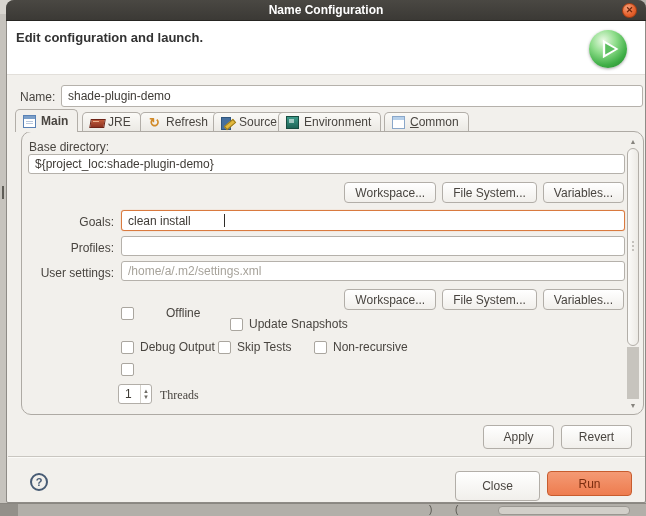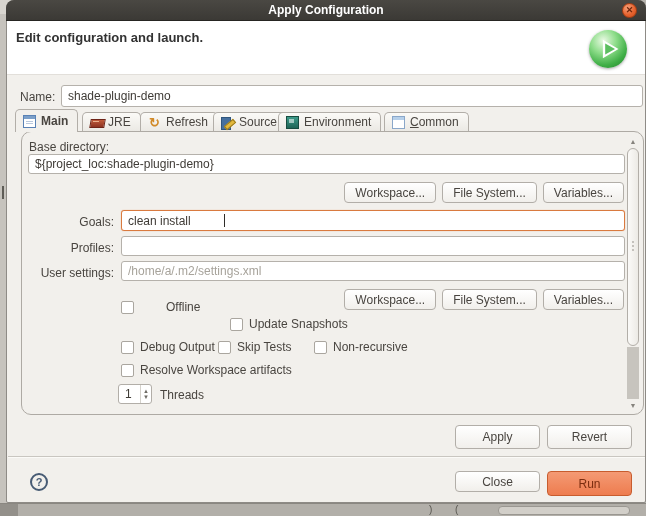--- a/index.html
+++ b/index.html
@@ -102,50 +102,50 @@
            text-align:center; line-height:13px; }
   .vs-thumb { position:absolute; left:1px; top:13px; width:12px; height:198px;
               background:linear-gradient(90deg,#fbfaf8,#eceae5); border:1px solid #b2aea8; border-radius:6px; }
   .vs-grip { position:absolute; left:4px; top:96px; width:2px; height:2px; background:#b4b1ab; border-radius:50%;
              box-shadow:0 4px 0 #b4b1ab, 0 -4px 0 #b4b1ab; }
   .vs-track { position:absolute; left:1px; top:212px; width:12px; height:52px; background:#c7c4be; }
   .vs-down { position:absolute; bottom:0; left:0; width:14px; height:13px; font-size:7px; color:#86837d;
              text-align:center; line-height:13px; }
 
   .action-row { position:absolute; right:13px; top:424px; display:flex; gap:7px; }
-  .btn-lg { width:85px; height:24px; }
+  .btn-lg { width:71px; height:24px; }
   .sep { position:absolute; left:1px; top:455px; width:637px; height:1px; background:#c9c6c0;
          box-shadow:0 1px 0 #fbfaf7; }
 
   .help { position:absolute; left:23px; top:472px; width:18px; height:18px; border-radius:50%;
           border:2px solid #475b74; color:#475b74; font-size:11px; font-weight:bold;
           display:flex; align-items:center; justify-content:center; }
   .footer-row { position:absolute; right:13px; top:470px; display:flex; gap:7px; }
   .btn-run { width:85px; height:25px; background:linear-gradient(#f49a74,#ee7c4f);
              border:1px solid #c75c2e; color:#7c2e10; }
-  .btn-close { width:85px; height:21px;text-align:right; }
+  .btn-close { width:85px; height:30px;text-align:right; }
 </style>
 </head>
 <body>
 
 <div class="stage">
 
   <div class="bg-notch"></div>
   <div class="bg-left"></div>
   <div class="bg-left-mark"></div>
   <div class="bg-bottom"></div>
   <div class="bg-bottom-left"></div>
   <div class="bg-bottom-bar"></div>
   <span class="bg-bottom-m1">)</span>
   <span class="bg-bottom-m2">(</span>
 
   <div class="dialog">
 
     <div class="titlebar">
-      <div class="title-text">Apply Configuration</div>
+      <div class="title-text">Name Configuration</div>
       <div class="close-btn">✕</div>
     </div>
 
     <div class="header">
       <div class="header-msg">Edit configuration and launch.</div>
       <div class="play">
         <div class="play-tri"></div>
         <div class="play-tri-inner"></div>
       </div>
     </div>
@@ -208,21 +208,21 @@
       <div class="input" style="left:99px; top:129px; width:504px; height:20px;">
         <span class="hint">/home/a/.m2/settings.xml</span>
       </div>
 
       <div class="browse-row" style="top:157px;">
         <div class="btn">Workspace...</div>
         <div class="btn">File System...</div>
         <div class="btn">Variables...</div>
       </div>
 
-      <div class="cb-item" style="left:99px; top:168px;gap:32px;">
+      <div class="cb-item" style="left:99px; top:174px;gap:32px;">
         <span class="cb"></span>
         <span>Offline</span>
       </div>
       <div class="cb-item" style="left:208px; top:185px;">
         <span class="cb"></span>
         <span>Update Snapshots</span>
       </div>
       <div class="cb-item" style="left:99px; top:208px;">
         <span class="cb"></span>
         <span>Debug Output</span>
@@ -230,31 +230,30 @@
       <div class="cb-item" style="left:196px; top:208px;">
         <span class="cb"></span>
         <span>Skip Tests</span>
       </div>
       <div class="cb-item" style="left:292px; top:208px;">
         <span class="cb"></span>
         <span>Non-recursive</span>
       </div>
       <div class="cb-item" style="left:99px; top:231px;">
         <span class="cb"></span>
-        <span>Resolve Workspace artifacts</span>
       </div>
 
       <div class="spinner">
         <span class="spin-val">1</span>
         <span class="spin-arrows">
           <span>▲</span>
           <span>▼</span>
         </span>
       </div>
-      <div class="g-lbl" style="left:138px; top:256px;">Threads</div>
+      <div class="g-lbl" style="left:138px; top:256px;font-family:Liberation Serif, serif;">Threads</div>
 
       <div class="vscroll">
         <div class="vs-up">▲</div>
         <div class="vs-thumb">
           <div class="vs-grip"></div>
         </div>
         <div class="vs-track"></div>
         <div class="vs-down">▼</div>
       </div>
     </div>

